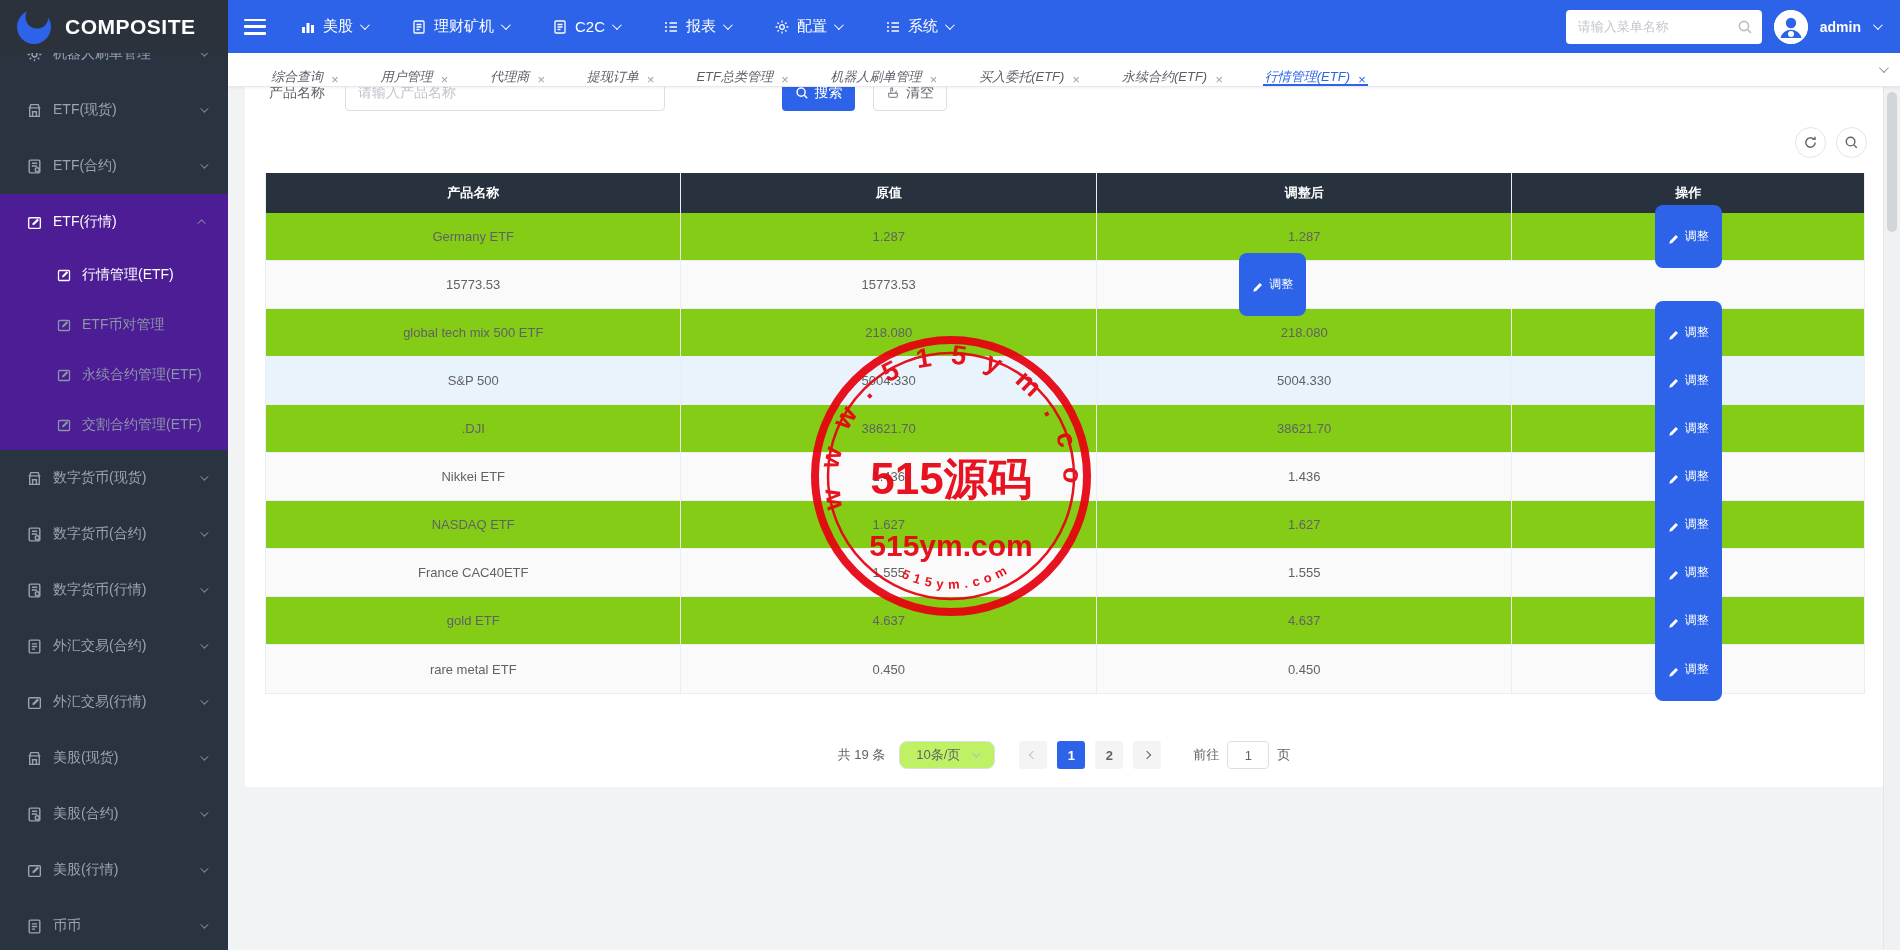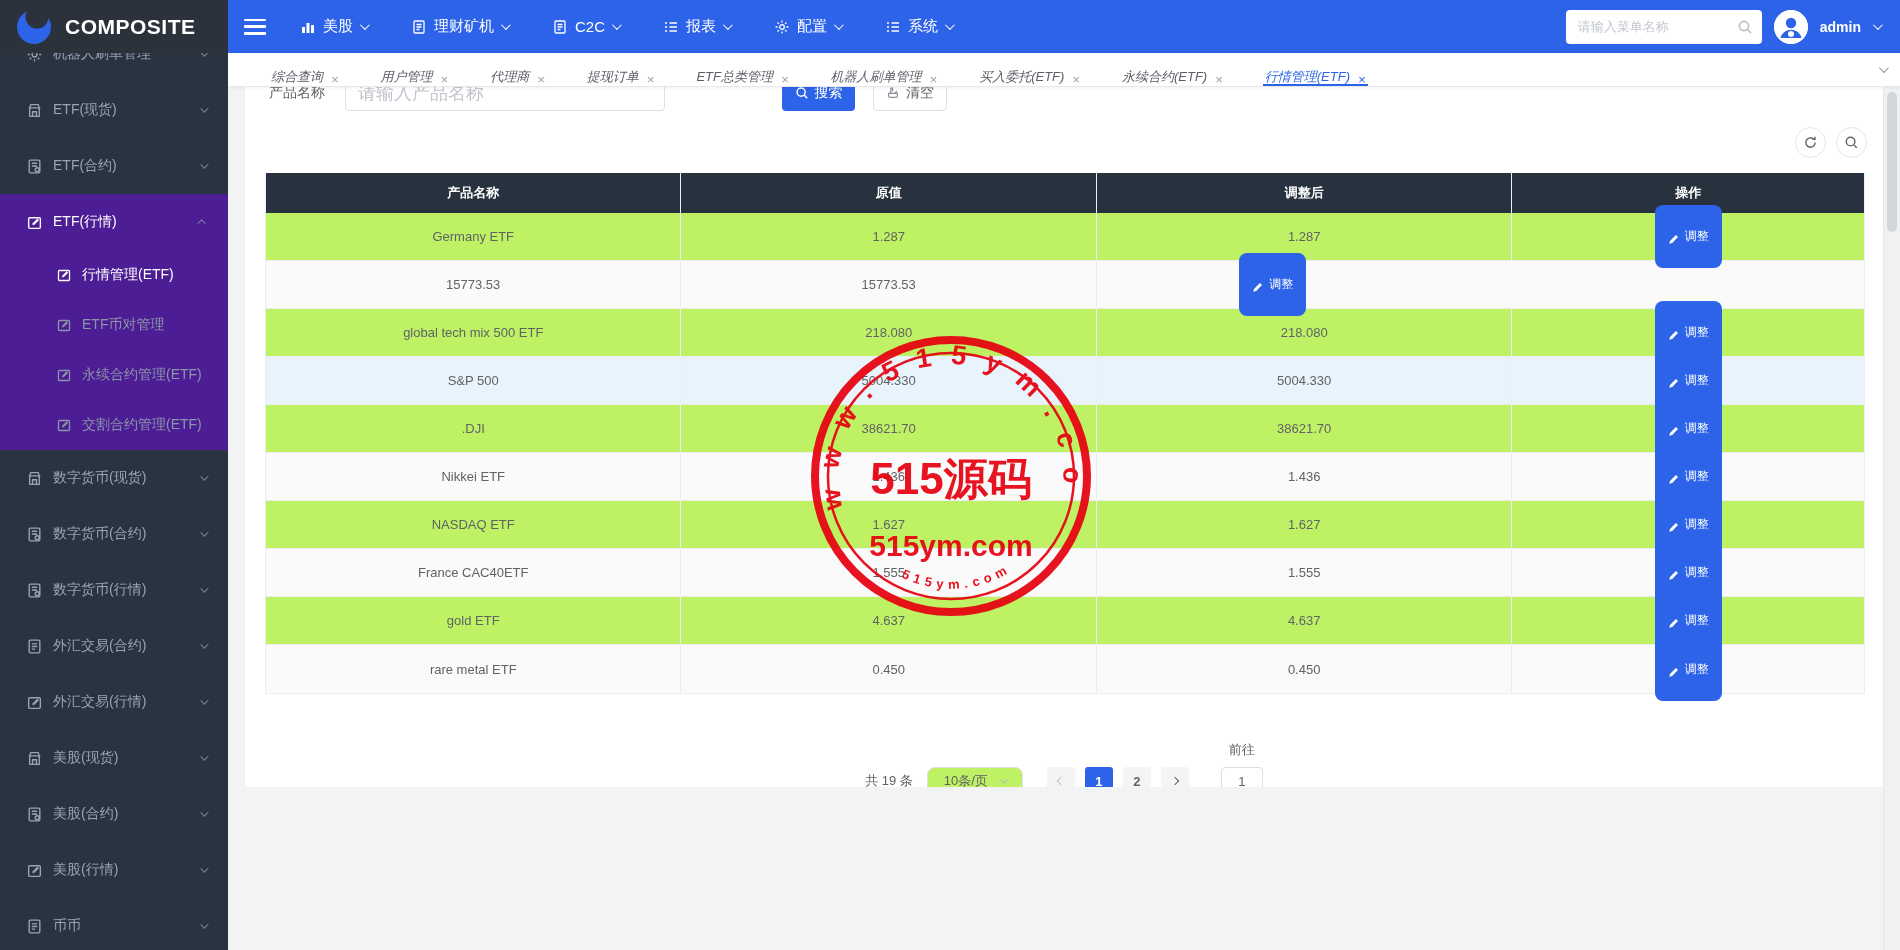--- a/index.html
+++ b/index.html
@@ -57,55 +57,55 @@
   .tab.active .t-close{color:var(--accent);}
   .tab.active::after{content:"";position:absolute;left:-2px;right:-2px;bottom:0;height:2px;background:var(--accent);}
   .tabbar-more{margin-left:auto;padding-right:14px;color:#8a8f99;cursor:pointer;display:flex;align-items:center;}
   
   .scroll-strip{position:absolute;right:0;top:87px;bottom:0;width:17px;background:#f0f1f2;border-left:1px solid #e5e6e8;z-index:24;}
   .scroll-thumb{position:absolute;top:5px;left:3px;width:10px;height:140px;border-radius:5px;background:#d2d5d9;}
   
   .card{position:absolute;left:245px;top:87px;width:1638px;height:700px;background:#fff;overflow:hidden;z-index:10;}
   .filter-row{height:40px;margin-top:-14px;display:flex;align-items:center;padding-left:24px;}
   .filter-label{font-size:14px;color:#606266;width:76px;flex:none;}
-  .filter-input{width:320px;height:36px;border:1px solid #dcdfe6;border-radius:4px;padding:0 12px;font-size:18px;color:#333;outline:none;font-family:Liberation Serif, serif;}
+  .filter-input{width:320px;height:36px;border:1px solid #dcdfe6;border-radius:4px;padding:0 12px;font-size:14px;color:#333;outline:none;font-family:Liberation Serif, serif;}
   .filter-input::placeholder{color:#c0c4cc;}
   .btn{display:inline-flex;align-items:center;justify-content:center;gap:6px;height:36px;border-radius:4px;font-size:14px;cursor:pointer;border:1px solid transparent;font-family:inherit;}
   .btn-primary{background:var(--accent);color:#fff;width:73px;margin-left:117px;}
   .btn-plain{background:#fff;color:#606266;border-color:#dcdfe6;width:74px;margin-left:18px;}
   .btn svg{width:14px;height:14px;}
   .card-tools{position:absolute;top:40px;right:16px;display:flex;gap:10px;}
   .tool-btn{width:31px;height:31px;border-radius:50%;border:1px solid #e3e5e9;background:#fff;display:flex;align-items:center;justify-content:center;color:#5f646c;cursor:pointer;}
   .tool-btn svg{width:15px;height:15px;}
   
   .tbl{margin:60px 18px 0 20px;border:1px solid #ebeef5;border-top:none;}
   .thead{display:flex;height:40px;background:var(--header-dark);}
   .th{display:flex;align-items:center;justify-content:center;color:#fff;font-size:13px;font-weight:700;border-right:1px solid #eceef2;}
   .th:last-child{border-right:none;}
   .c1{width:26%;}.c2{width:26%;}.c3{width:26%;}.c4{width:22%;}
-  .trow{display:flex;height:48px;background:#bef264;border-bottom:1px solid #ebeef5;}
+  .trow{display:flex;height:48px;background:#84cc16;border-bottom:1px solid #ebeef5;}
   .trow:last-child{border-bottom:none;}
   .trow:nth-child(even){background:#fafafa;}
   .trow.highlight{background:#e9f3fb !important;}
   .td{display:flex;align-items:center;justify-content:center;font-size:13px;color:#606266;border-right:1px solid #ebeef5;}
   .td:last-child{border-right:none;}
   .adjust-btn{display:inline-flex;align-items:flex-end;gap:5px;background:var(--accent);color:#fff;border:none;border-radius:8px;font-size:12px;padding:23px 13px;cursor:pointer;font-family:inherit;}
   .adjust-btn svg{width:12px;height:12px;}
   
   .pager{display:flex;align-items:center;justify-content:center;margin-top:47px;font-size:13px;color:#606266;}
   .pager .total{margin-right:14px;}
   .size-select{width:96px;height:28px;border:1px solid #dcdfe6;border-radius:8px;display:flex;align-items:center;justify-content:center;gap:12px;color:#606266;cursor:pointer;margin-right:24px;background:#bef264;}
   .size-select .chev{width:6px;height:6px;color:#b4b8bf;}
   .pg{width:28px;height:28px;border-radius:3px;background:#f4f4f5;display:flex;align-items:center;justify-content:center;font-weight:700;color:#606266;cursor:pointer;margin-right:10px;border:none;font-size:13px;font-family:inherit;}
   .pg.active{background:var(--accent);color:#fff;}
   .pg.disabled .chev{color:#c0c4cc;}
   .pg .chev{width:6px;height:6px;color:#606266;}
   .chev.left{transform:rotate(135deg);}
   .chev.right{transform:rotate(-45deg);}
-  .goto{margin-left:22px;display:flex;align-items:center;gap:8px;flex-direction:column;}
+  .goto{margin-left:22px;display:flex;align-items:center;gap:8px;}
   .goto input{width:42px;height:28px;border:1px solid #dcdfe6;border-radius:4px;text-align:center;font-size:13px;color:#606266;outline:none;font-family:inherit;}
   
   .stamp{position:absolute;left:801px;top:326px;width:300px;height:300px;z-index:50;pointer-events:none;opacity:.92;}
   .stamp text{fill:var(--stamp);font-family:"Liberation Sans","DejaVu Sans",sans-serif;}
 </style>
 </head>
 <body>
 
 <div class="topbar">
   <div class="logo-area">

